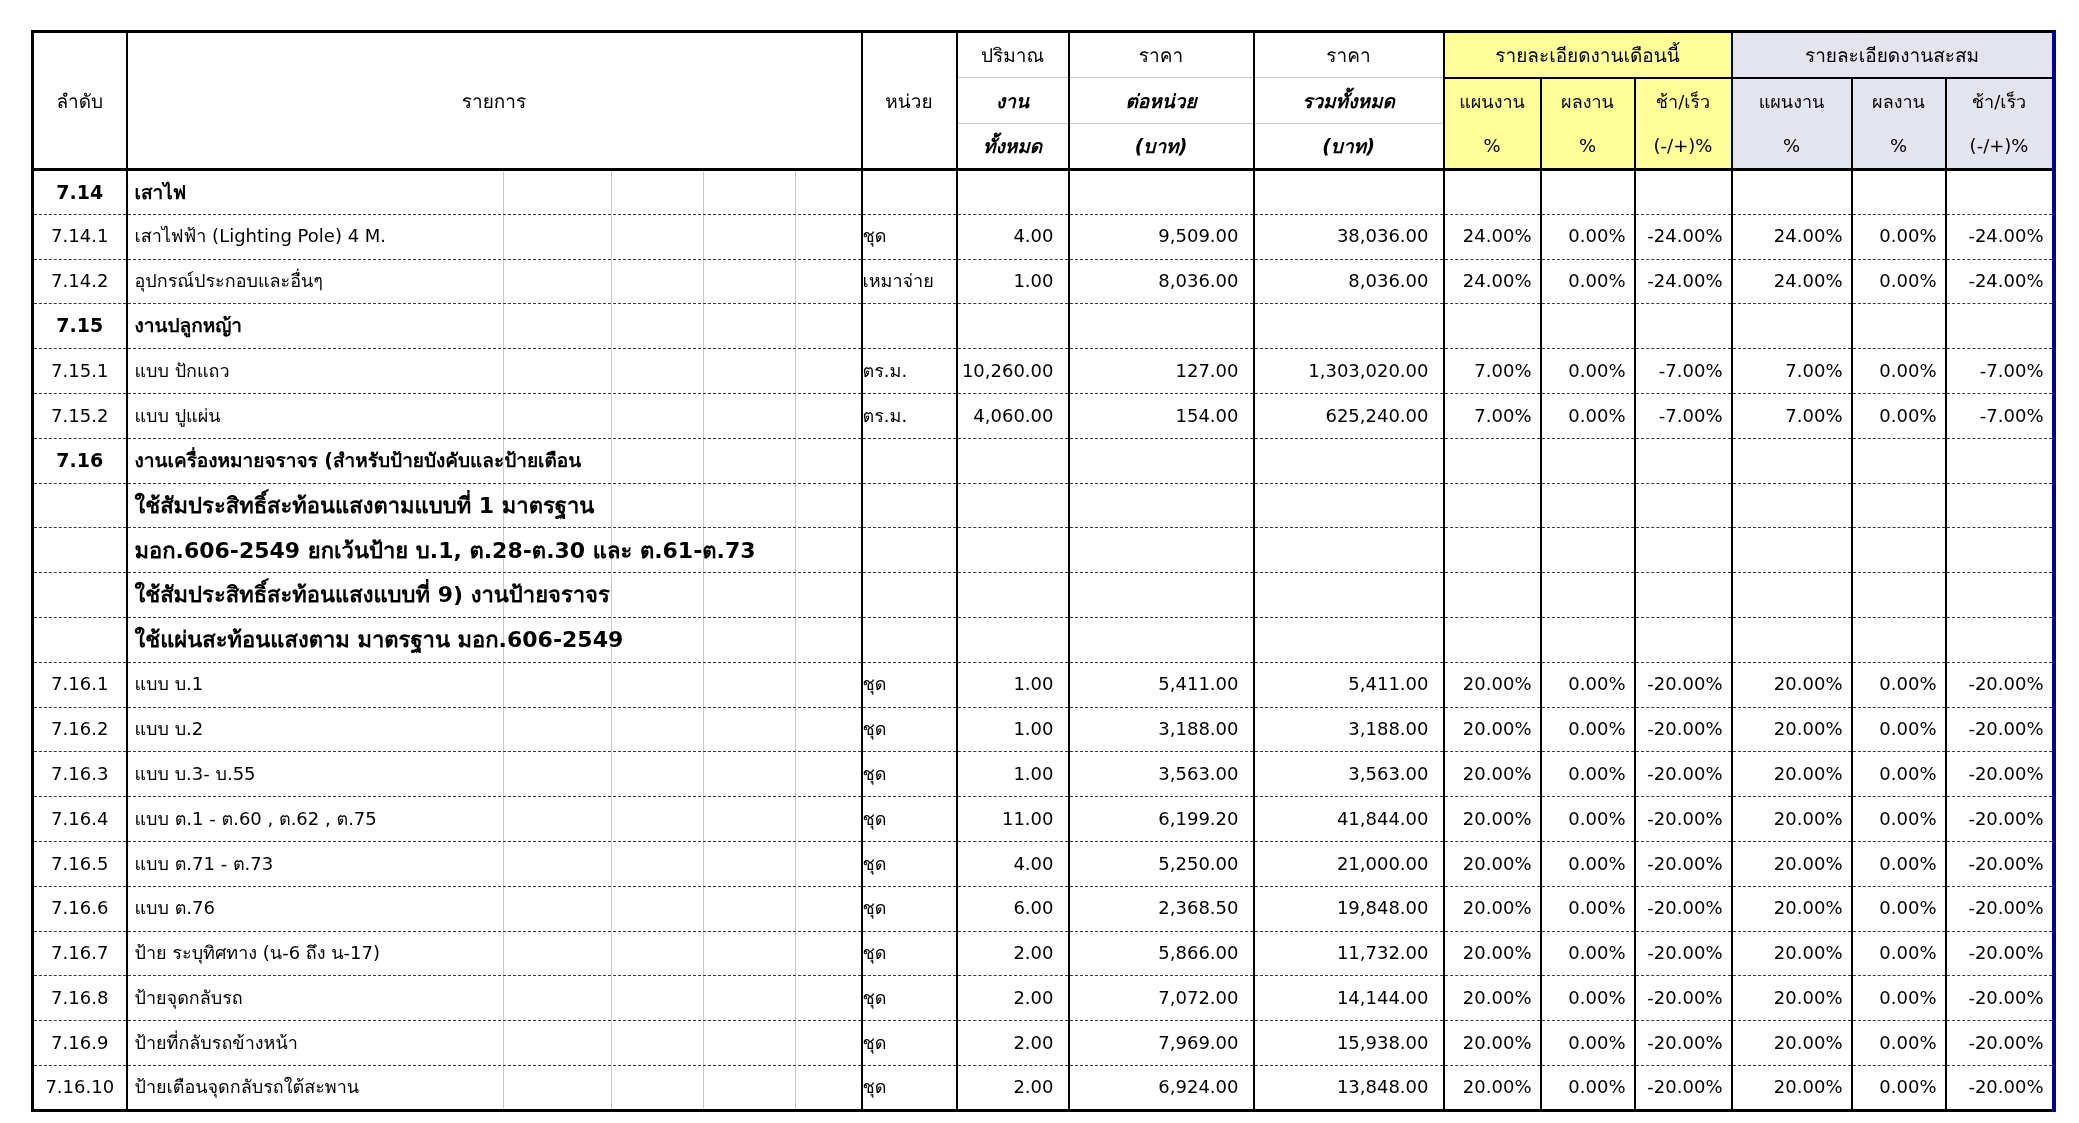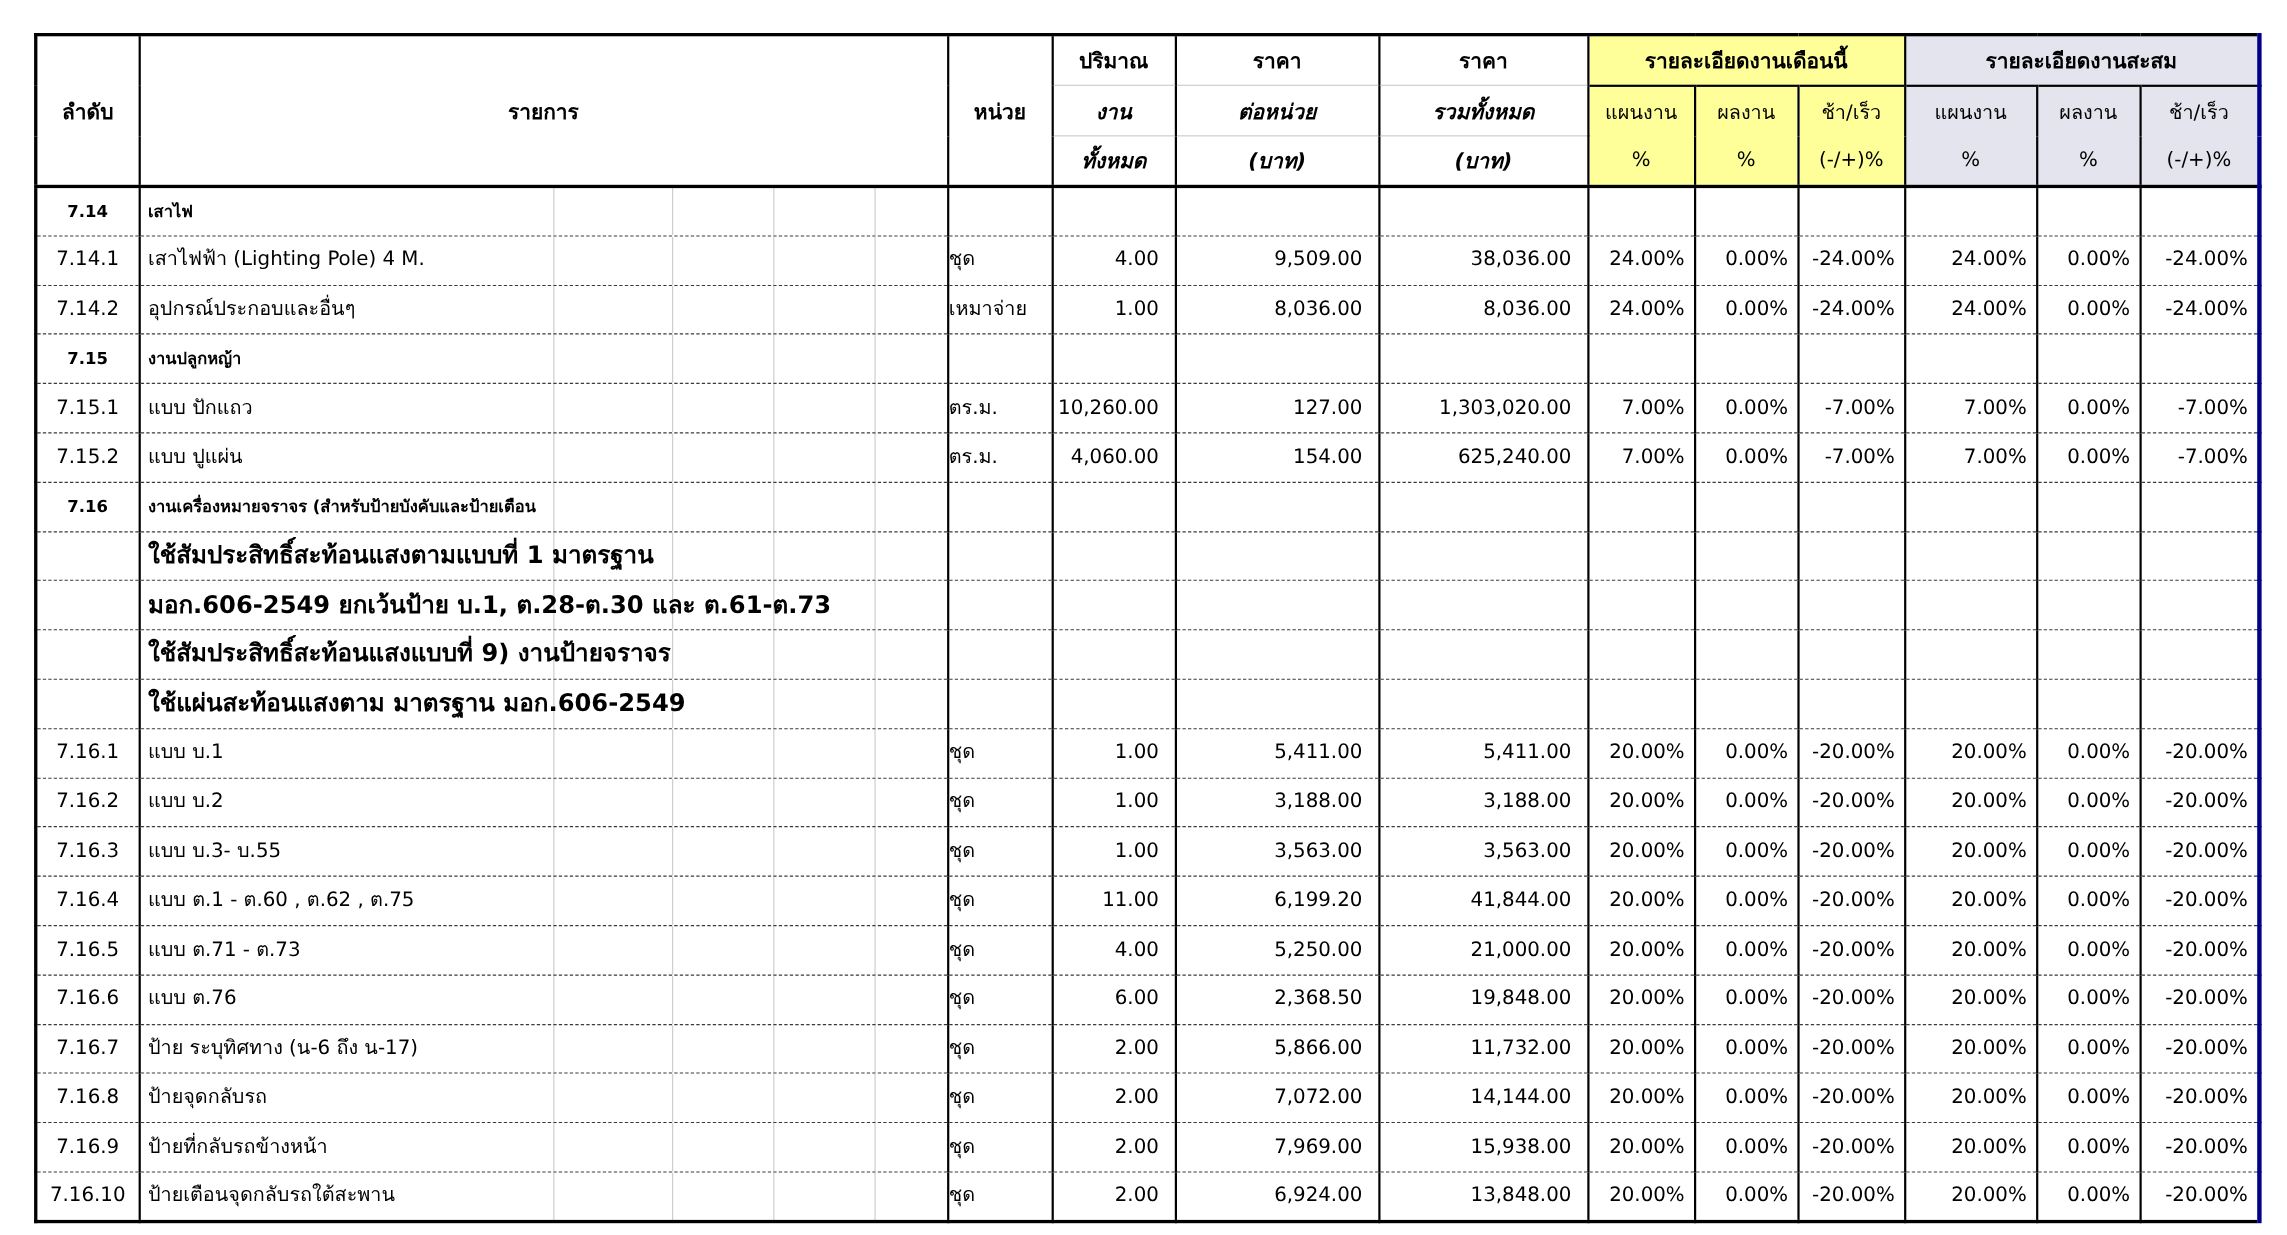--- a/index.html
+++ b/index.html
@@ -18,21 +18,21 @@
   .sheet{position:absolute;top:30px;left:31px;}
   table{
     border-collapse:collapse;table-layout:fixed;
     width:2021px;
     border:3px solid #000;
     border-right:4px solid var(--edge);
   }
   th,td{box-sizing:border-box;overflow:hidden;white-space:nowrap;}
   
   thead th{
-    font-weight:bold;font-size:19px;text-align:center;vertical-align:middle;
+    font-weight:normal;font-size:19px;text-align:center;vertical-align:middle;
     background:#fff;padding:0 4px;
   }
   thead{border-bottom:3px solid #000;}
   tr.hrow{height:46px;}
   th.b-left{border-left:2px solid #000;}
   th.lt-top{border-top:1px solid var(--grid-faint);font-weight:bold;font-style:italic;}
   th.grp-month{background:var(--yellow);}
   th.grp-cum{background:var(--lavender);}
   th.h-sub{
     border-top:2px solid #000;font-weight:normal;font-size:18px;padding:0;
@@ -55,21 +55,21 @@
       linear-gradient(var(--grid-faint),var(--grid-faint)),
       linear-gradient(var(--grid-faint),var(--grid-faint)),
       linear-gradient(var(--grid-faint),var(--grid-faint));
     background-size:1px 100%,1px 100%,1px 100%,1px 100%;
     background-position:375px 0,483px 0,575px 0,667px 0;
     background-repeat:no-repeat;
   }
   td.c-unit{}
   td.num{text-align:right;padding-right:14px;}
   td.pct{text-align:right;padding-right:8px;}
-  tr.row-section td{font-weight:bold;font-size:15px;}
+  tr.row-section td{font-weight:bold;font-size:19px;}
   tr.row-note td{font-weight:bold;font-size:22px;}
   tr.row-item td{font-weight:normal;}
 </style>
 </head>
 <body>
 
 <div class="sheet">
   <table>
     <colgroup>
       <col style="width:94px">

